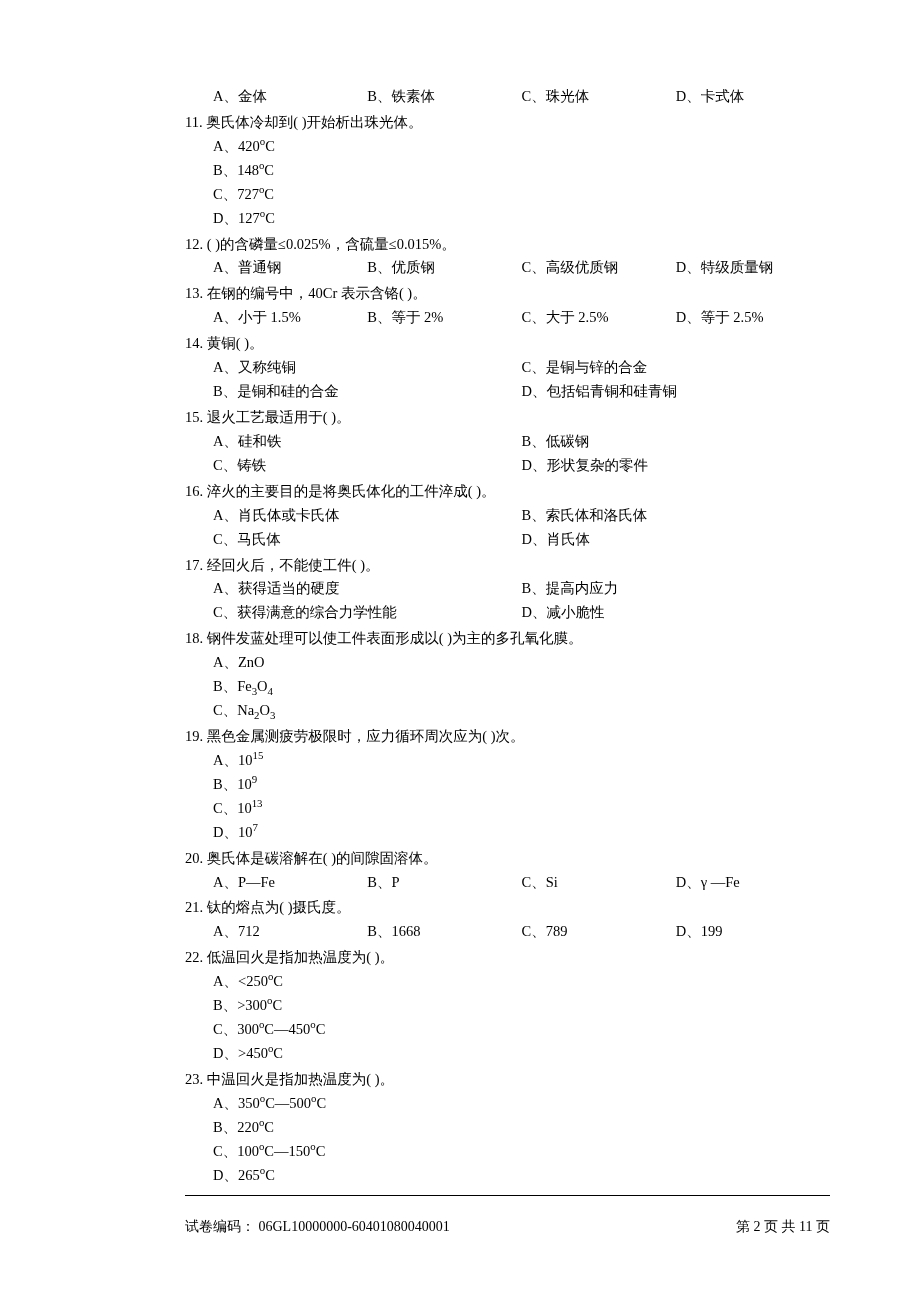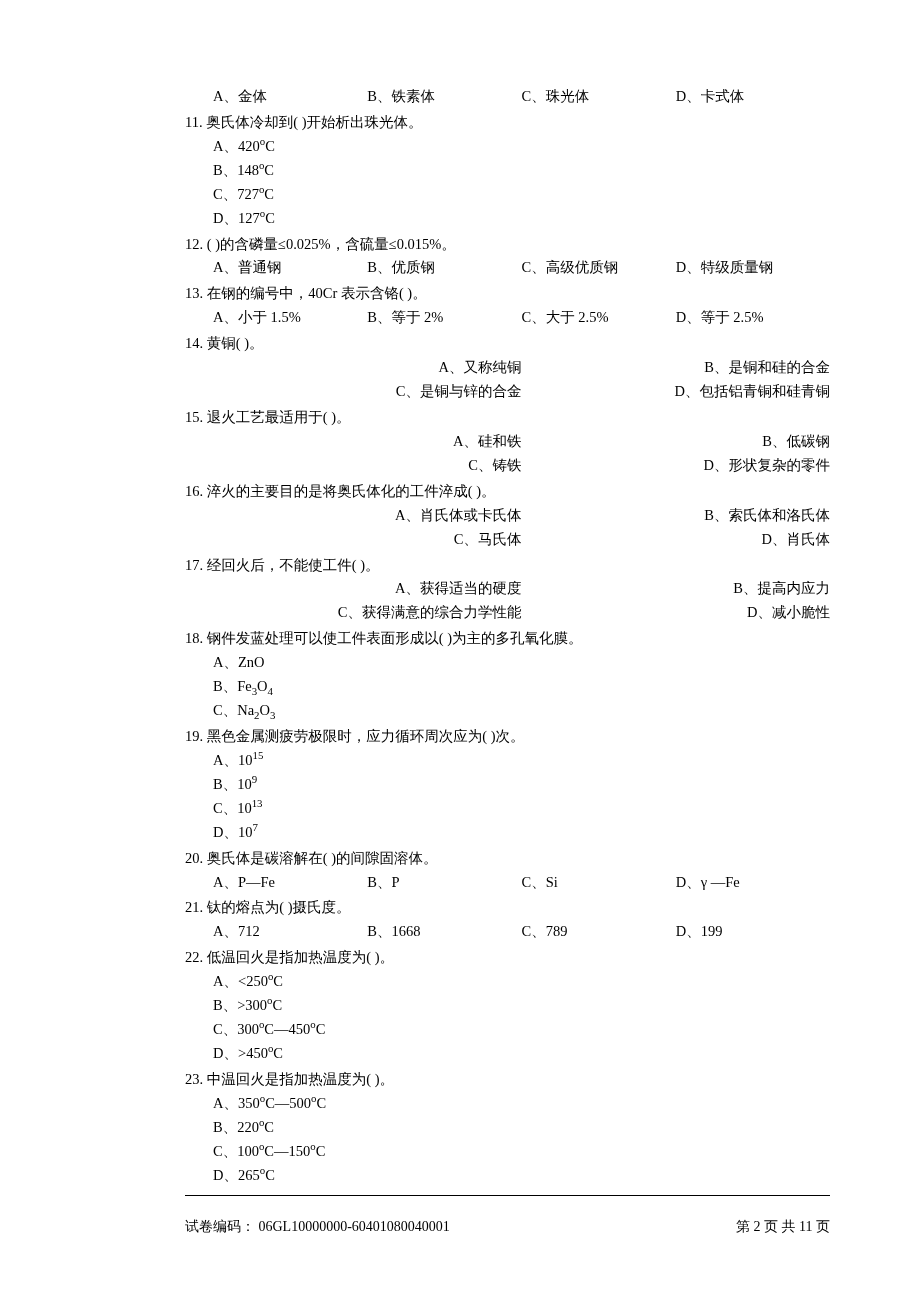--- a/index.html
+++ b/index.html
@@ -24,21 +24,20 @@
     }
     .opts-row {
       display: flex;
       flex-wrap: wrap;
       padding-left: 28px;
     }
     .opts-2col {
       display: flex;
       flex-wrap: wrap;
       padding-left: 28px;
-      text-align: right;
     }
     .opts-vert {
       display: block;
       padding-left: 28px;
     }
     .opt {
       display: inline-block;
     }
     .w25 { width: 25%; }
     .w50 { width: 50%; }
@@ -97,22 +96,22 @@
       <span class="opt w25">B、等于 2%</span>
       <span class="opt w25">C、大于 2.5%</span>
       <span class="opt w25">D、等于 2.5%</span>
     </div>
   </div>
 
   <div class="q-block">
     <span class="stem">14. 黄铜(       )。</span>
     <div class="opts-2col">
       <span class="opt w50">A、又称纯铜</span>
+      <span class="opt w50">C、是铜与锌的合金</span>
       <span class="opt w50">B、是铜和硅的合金</span>
-      <span class="opt w50">C、是铜与锌的合金</span>
       <span class="opt w50">D、包括铝青铜和硅青铜</span>
     </div>
   </div>
 
   <div class="q-block">
     <span class="stem">15. 退火工艺最适用于(       )。</span>
     <div class="opts-2col">
       <span class="opt w50">A、硅和铁</span>
       <span class="opt w50">B、低碳钢</span>
       <span class="opt w50">C、铸铁</span>

